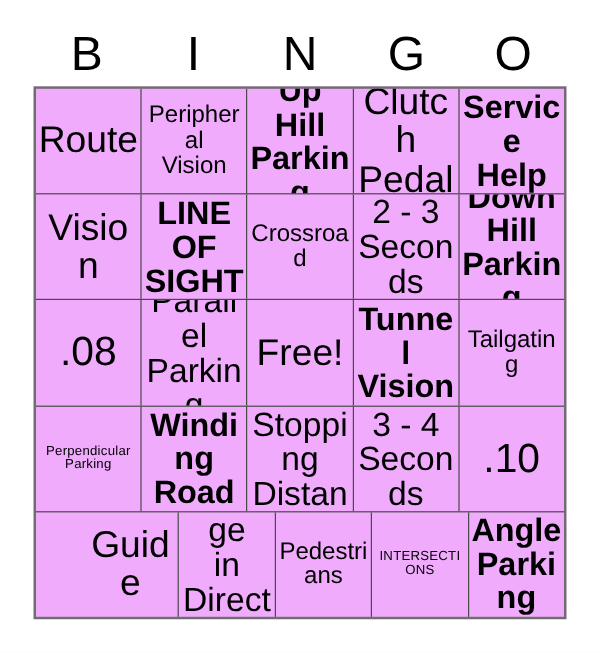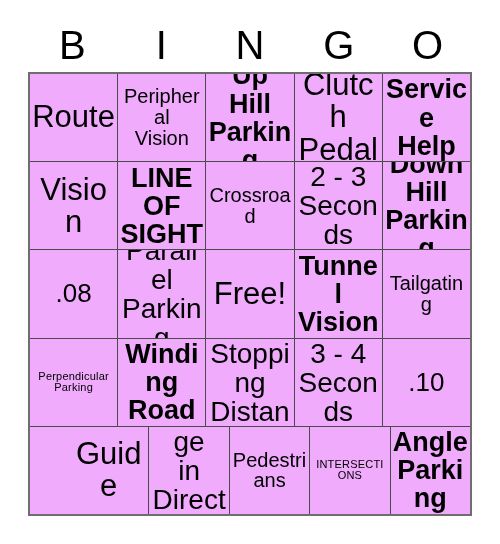--- a/index.html
+++ b/index.html
@@ -85,21 +85,21 @@
     line-height: 1.04;
     word-wrap: break-word;
     white-space: pre-line;
   }
   
   .s-xl  { font-size: 31px; }
   .s-lg  { font-size: 27px; font-weight: bold; }
   .s-md  { font-size: 28px; }
   .s-sm  { font-size: 20px; }
   .s-xs  { font-size: 11px; letter-spacing: .2px; }
-  .s-num { font-size: 26px; }
+  .s-num { font-size: 34px; }
 </style>
 </head>
 <body>
 
 <div id="card">
 
   <div class="header-row">
     <div class="header-cell">B</div>
     <div class="header-cell">I</div>
     <div class="header-cell">N</div>

